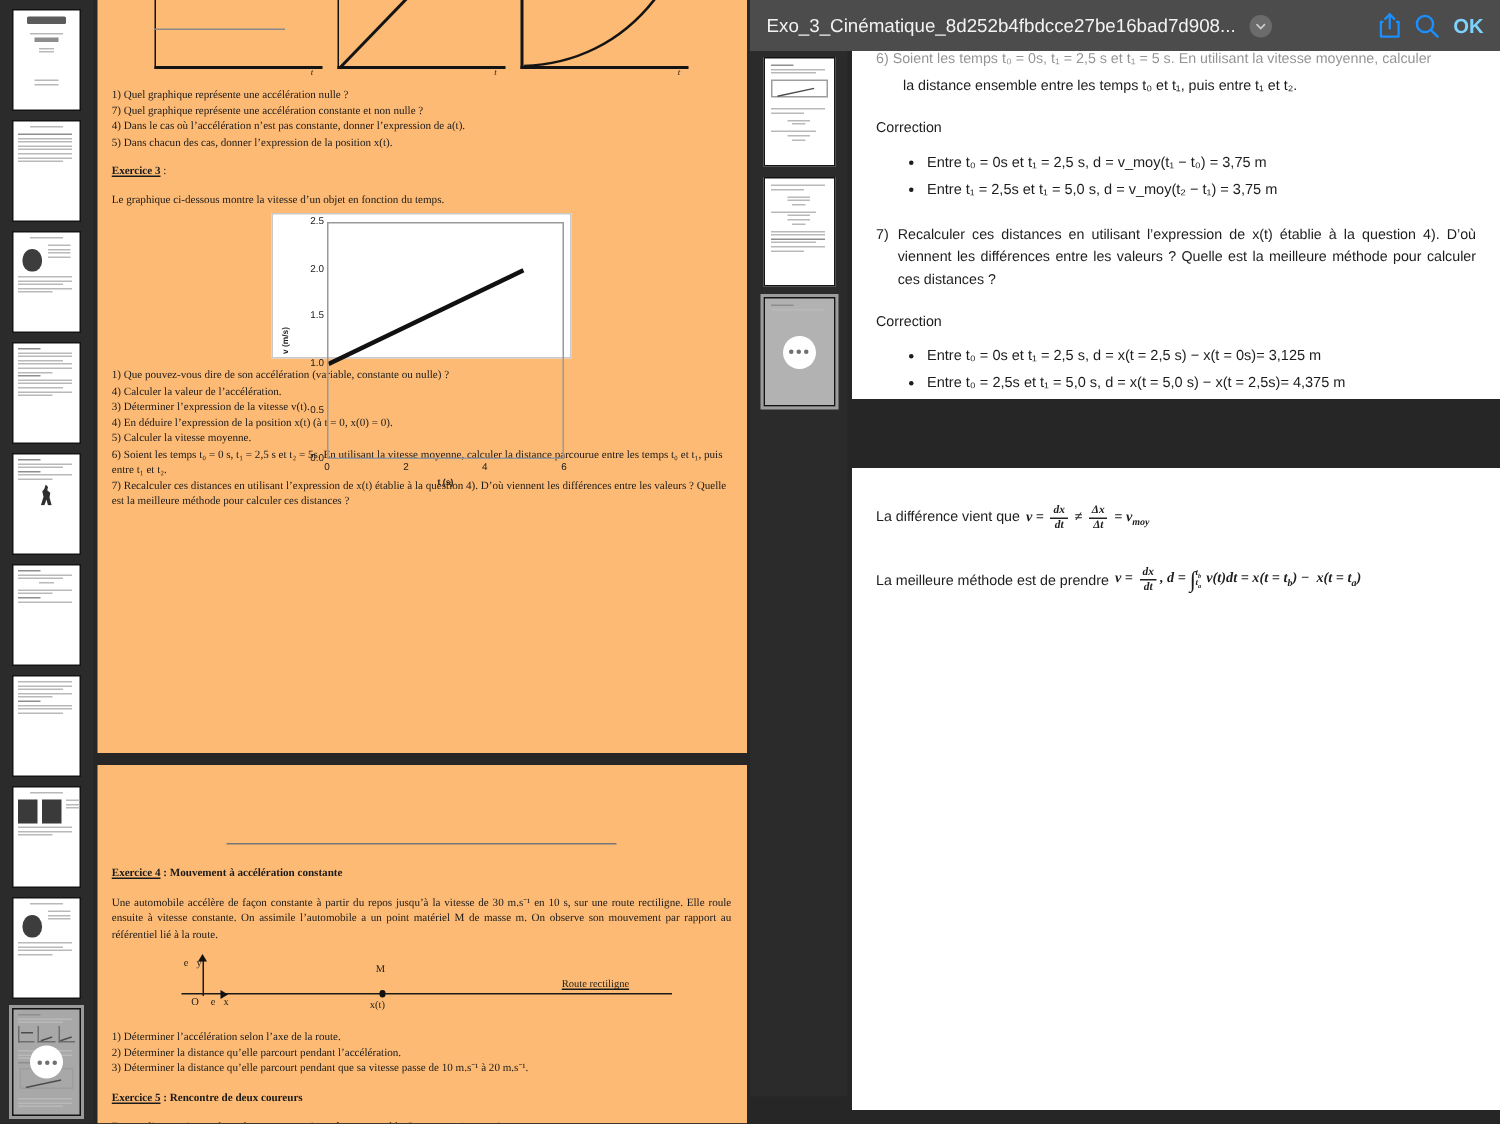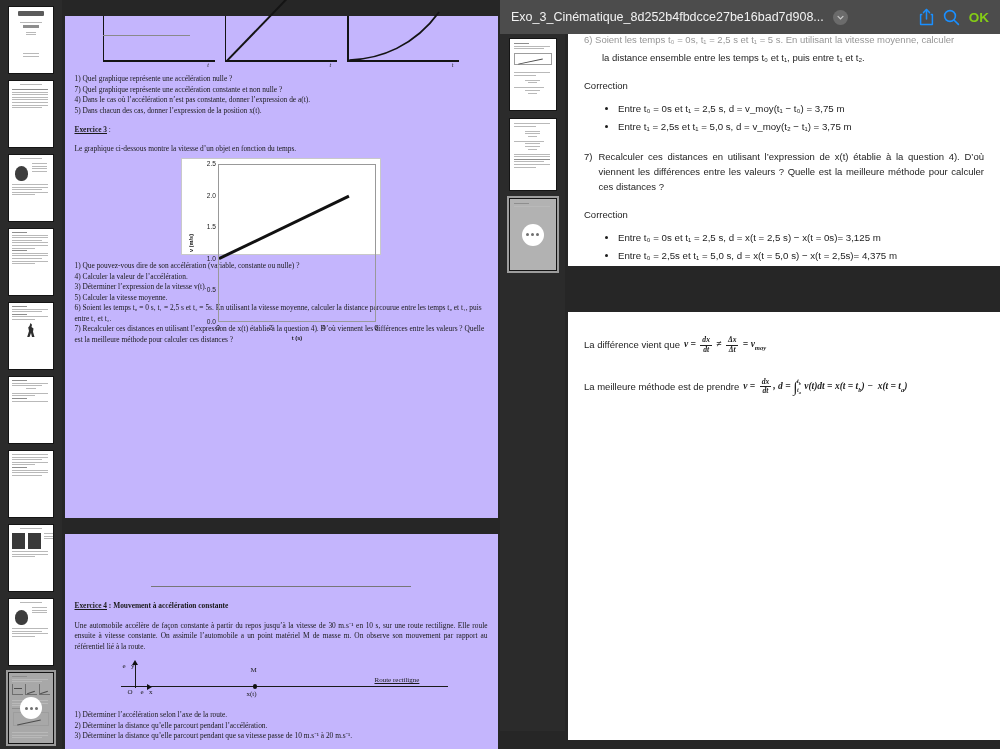--- a/index.html
+++ b/index.html
@@ -77,22 +77,22 @@
     width: 13px; height: 15px; margin: 3px 0 3px 3px; float:left;
     background: #3d3d3d; border-radius: 50% 50% 45% 45%;
   }
 
   
   .doc-scroll {
     position: absolute; left: 62px; top: 0; right: 0; bottom: 0;
     background: #262626; overflow: hidden;
   }
   .page {
-    background: #c4b5fd; position: relative; width: 433px;
-    margin: 16px auto; color: #111;
+    background: #fdba74; position: relative; width: 433px;
+    margin: 0 auto; color: #111;
   }
   .page-1 { height: 502px; }
   .page-2 { margin-top: 8px; height: 400px; }
 
   .doc-body {
     font-family: "Liberation Serif", serif;
     font-size: 7.4px; line-height: 1.42; color: #1a1a1a;
     padding: 0 10px;
   }
   .doc-body p { margin: 0; }
@@ -198,21 +198,21 @@
     max-width: 320px;
   }
   .chev {
     width: 15px; height: 15px; border-radius: 50%;
     background: #6b6b6b; display:flex;align-items:center;justify-content:center;
     flex: 0 0 auto;
   }
   .chev svg { display:block; }
   .nav-spacer { flex: 1; }
   .nav-icon { color: #1a8fff; display:flex; align-items:center; cursor:pointer; }
-  .nav-ok { color: #84cc16; font-size: 13.5px; font-weight: 600; }
+  .nav-ok { color: #7dd3fc; font-size: 13.5px; font-weight: 600; }
 
   .right-body { position: relative; height: 697px; background: #262626; }
   .right-rail {
     position: absolute; left: 0; top: 0; width: 65px; height: 697px;
     background: #2b2b2b; padding-top: 4px; overflow: hidden;
   }
   .rthumb {
     width: 48px; margin: 0 auto 7px auto; height: 73px;
     background: #fff; border: 1px solid #141414; position: relative; overflow:hidden;
   }
@@ -483,20 +483,21 @@
                 <span style="left:66.6%">4</span>
                 <span style="left:100%">6</span>
               </div>
               <div class="chart-xlabel">t (s)</div>
             </div>
           </div>
 
           <p style="margin-top:6px">1) Que pouvez-vous dire de son accélération (variable, constante ou nulle) ?</p>
           <p>4) Calculer la valeur de l’accélération.</p>
           <p>3) Déterminer l’expression de la vitesse  v(t).</p>
+          <p>4) En déduire l’expression de la position x(t) (à t = 0, x(0) = 0).</p>
           <p>5) Calculer la vitesse moyenne.</p>
           <p>6) Soient les temps t₀ = 0 s, t₁ = 2,5 s et t₂ = 5s.  En utilisant la vitesse moyenne, calculer la distance parcourue entre les temps t₀ et t₁, puis entre t₁ et t₂.</p>
           <p>7) Recalculer ces distances en utilisant l’expression de x(t) établie à la question 4). D’où viennent les différences entre les valeurs ? Quelle est la meilleure méthode pour calculer ces distances ?</p>
         </div>
       </div>
 
       <div class="page page-2">
         <div style="height:52px"></div>
         <div class="hsep"></div>
         <div class="doc-body" style="padding-top:14px">

